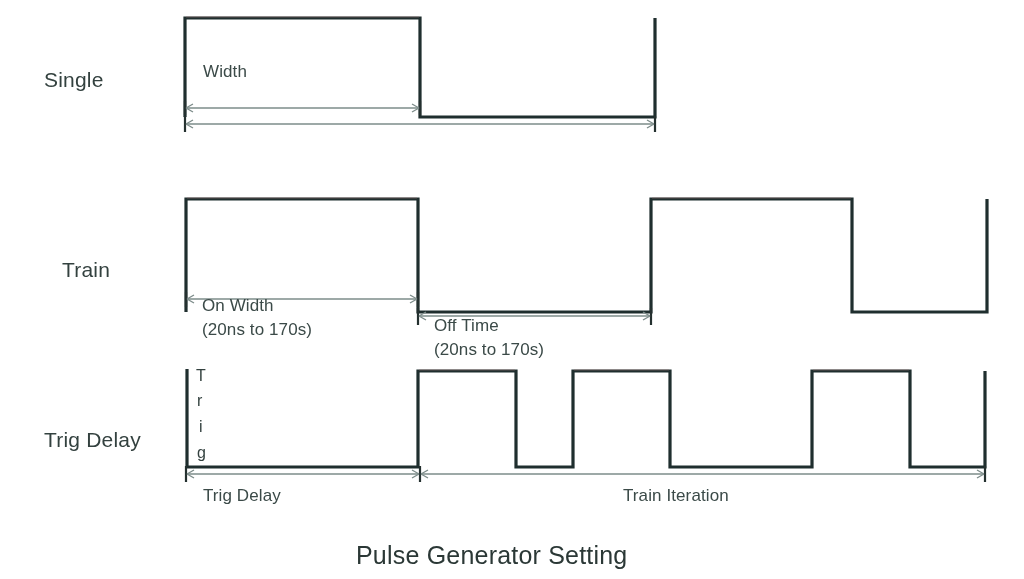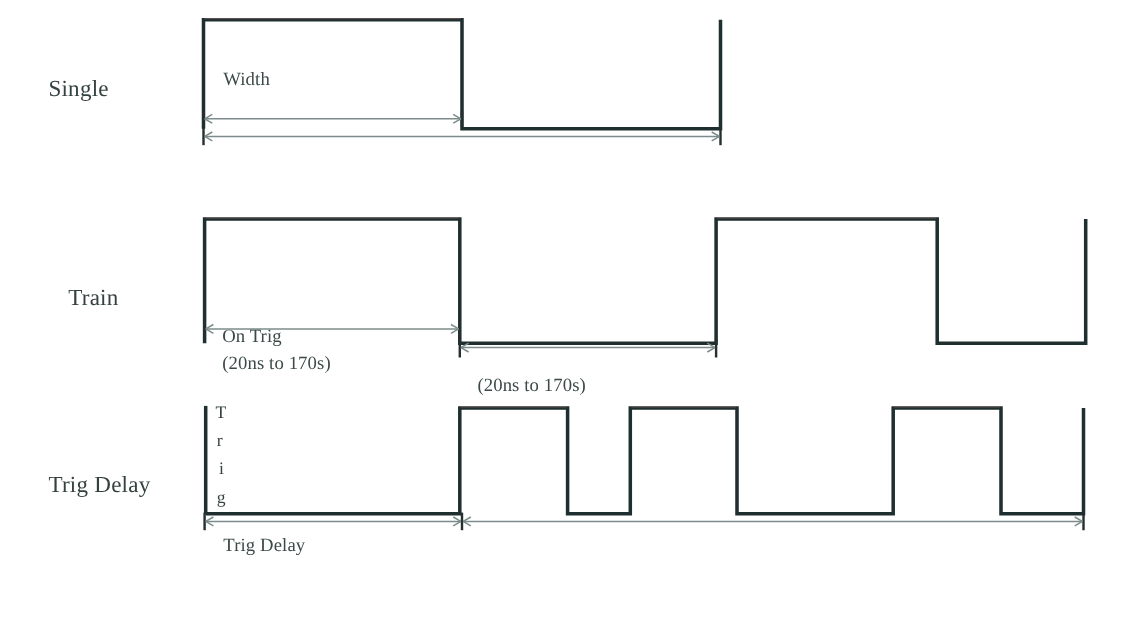--- a/index.html
+++ b/index.html
@@ -5,21 +5,21 @@
   html, body {
     margin: 0;
     padding: 0;
     background: #ffffff;
   }
   #page {
     position: relative;
     width: 1024px;
     height: 579px;
     background: #ffffff;
-    font-family: Liberation Serif, serif;
+    font-family: Liberation Sans, sans-serif;
     overflow: hidden;
   }
   #diagram-svg {
     position: absolute;
     left: 0;
     top: 0;
     width: 1024px;
     height: 579px;
   }
   .row-label {
@@ -151,20 +151,23 @@
   <div class="row-label" style="left:62px; top:258px;">Train</div>
   <div class="row-label" style="left:44px; top:428px;">Trig Delay</div>
 
   <div class="trig-letter" style="left:196px; top:368px;">T</div>
   <div class="trig-letter" style="left:197px; top:393px;">r</div>
   <div class="trig-letter" style="left:199px; top:419px;">i</div>
   <div class="trig-letter" style="left:197px; top:445px;">g</div>
 
   <div class="dim-label" style="left:203px; top:62px; width:200px;">Width</div>
 
-  <div class="dim-label" style="left:202px; top:296px; width:200px;">On Trig</div>
+  <div class="dim-label" style="left:202px; top:296px; width:200px;">On Width</div>
   <div class="dim-label" style="left:202px; top:320px; width:200px;">(20ns to 170s)</div>
+  <div class="dim-label" style="left:434px; top:316px; width:200px;">Off Time</div>
   <div class="dim-label" style="left:434px; top:340px; width:200px;">(20ns to 170s)</div>
 
   <div class="dim-label" style="left:203px; top:486px; width:200px;">Trig Delay</div>
+  <div class="dim-label" style="left:623px; top:486px; width:200px;">Train Iteration</div>
 
+  <div class="fig-title" style="left:356px; top:541px;">Pulse Generator Setting</div>
 
 </div>
 
 </body></html>

